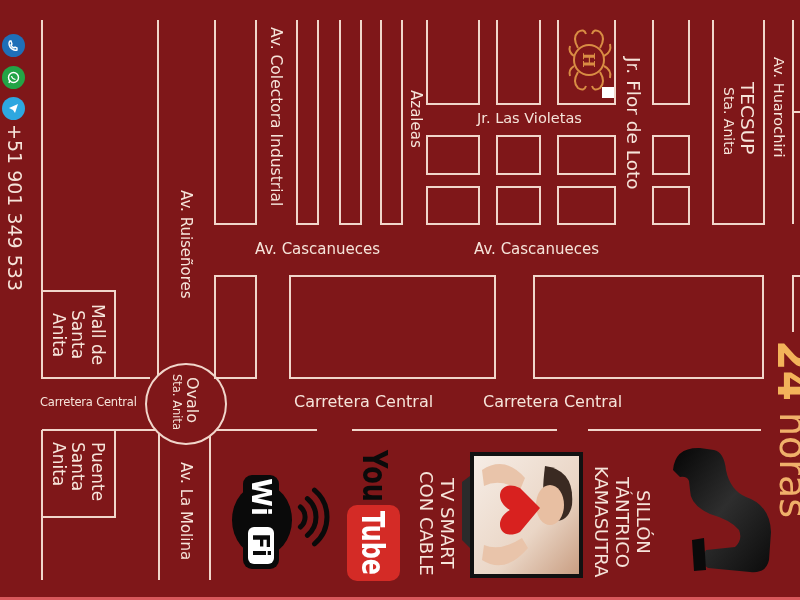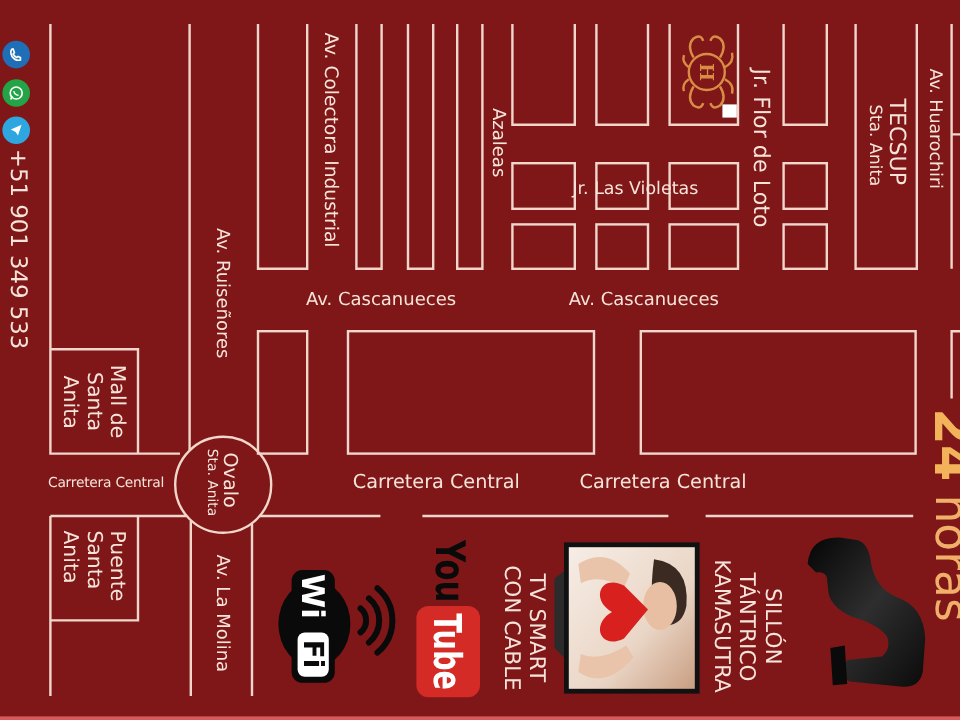--- a/index.html
+++ b/index.html
@@ -83,21 +83,21 @@
       <path d="M38,44 Q46,48 44,56"></path>
       <path d="M8,34 Q2,30 4,24"></path>
       <path d="M8,44 Q2,48 4,54"></path>
     </g>
     <text x="23" y="44" text-anchor="middle" font-family="DejaVu Serif, serif" font-size="16" font-weight="bold" fill="#d98d44" transform="rotate(90 23 38)">H</text>
   </svg>
   <div style="position:absolute;left:602px;top:87px;width:12px;height:11px;background:#fff;"></div>
 
   <div class="lbl v" style="left:267px;top:27px;font-size:15.5px;line-height:18px;">Av. Colectora Industrial</div>
   <div class="lbl v" style="left:407px;top:90px;font-size:15px;line-height:18px;">Azaleas</div>
-  <div class="lbl" style="left:477px;top:110px;font-size:14.5px;margin-top:40px;">Jr. Las Violetas</div>
+  <div class="lbl" style="left:477px;top:110px;font-size:14.5px;">Jr. Las Violetas</div>
   <div class="lbl v" style="left:622px;top:57px;font-size:18.5px;line-height:22px;">Jr. Flor de Loto</div>
   <div class="lbl v" style="left:770px;top:57px;font-size:14.5px;line-height:18px;">Av. Huarochiri</div>
   <div class="lbl v" style="left:721px;top:82px;">
     <div style="font-size:18.5px;line-height:20px;">TECSUP</div>
     <div style="font-size:14px;line-height:16px;padding-top:5px;">Sta. Anita</div>
   </div>
   <div class="lbl v" style="left:177px;top:190px;font-size:15px;line-height:17px;">Av. Ruiseñores</div>
   <div class="lbl" style="left:255px;top:240px;font-size:15px;">Av. Cascanueces</div>
   <div class="lbl" style="left:474px;top:240px;font-size:15px;">Av. Cascanueces</div>
 

